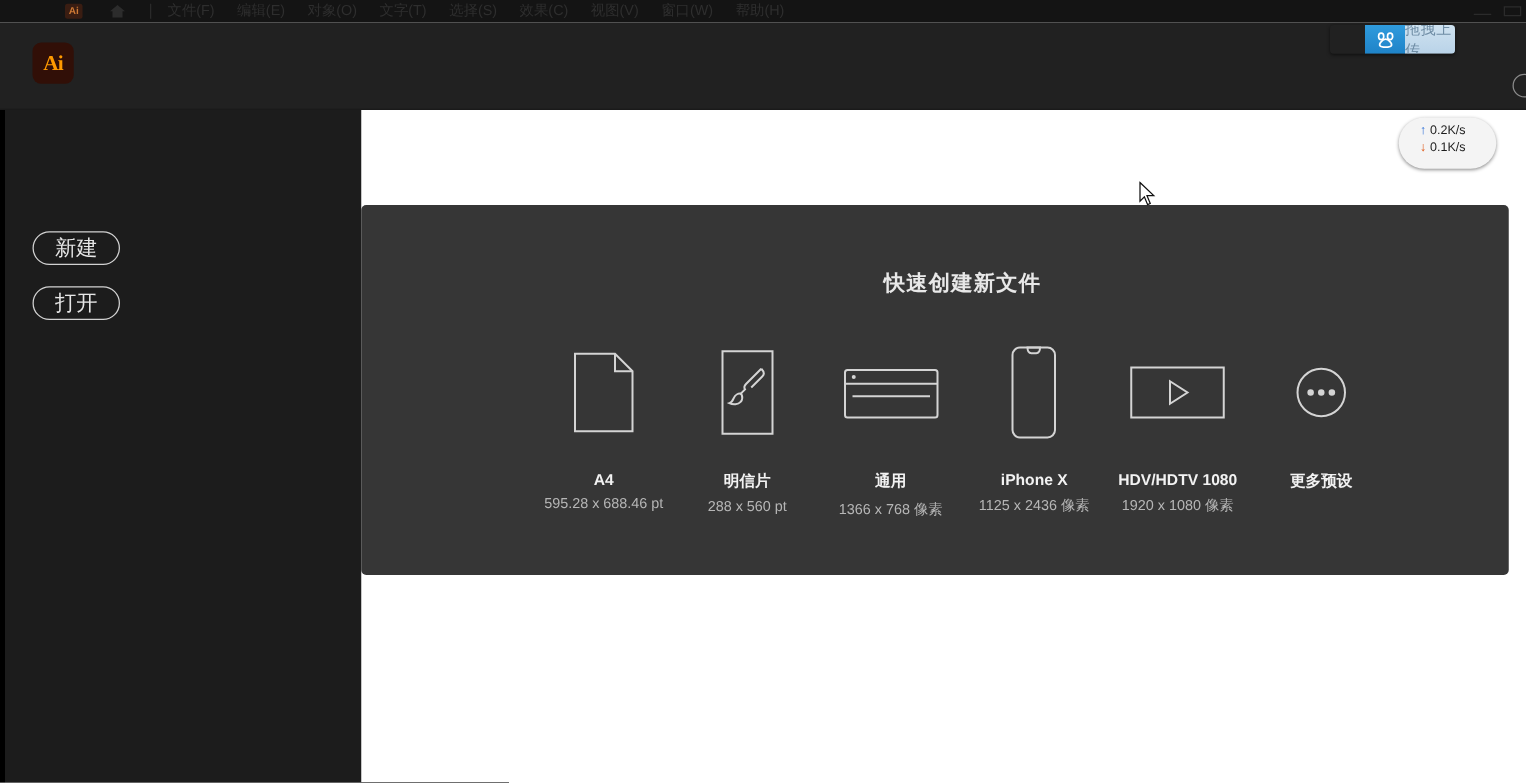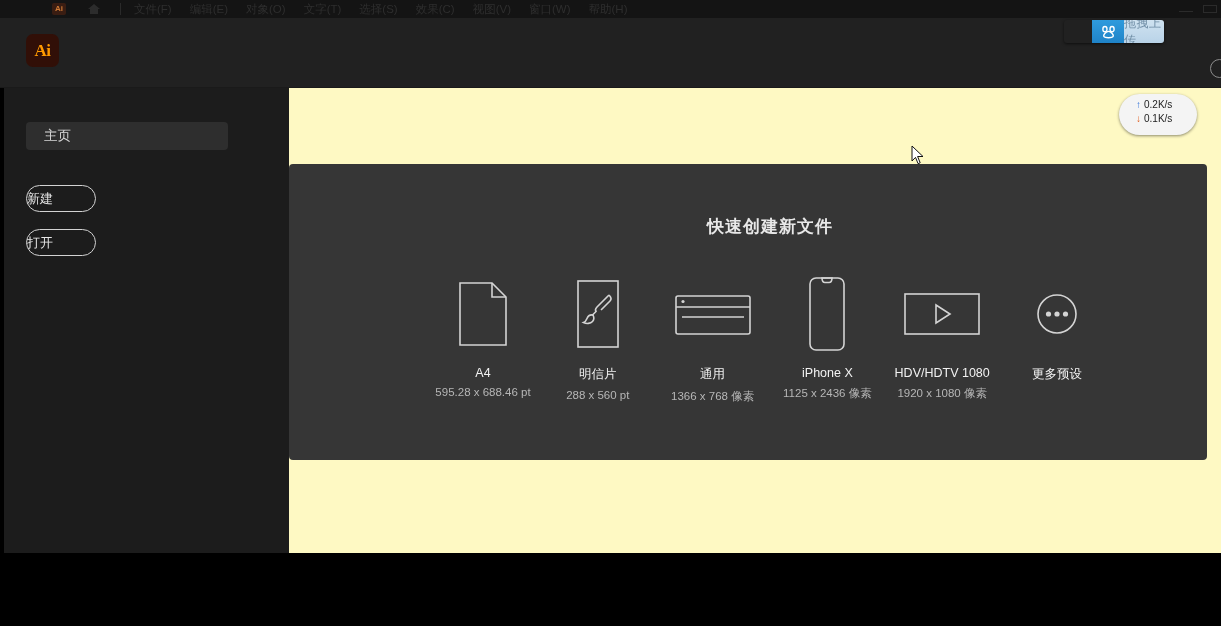--- a/index.html
+++ b/index.html
@@ -4,22 +4,22 @@
 <style>
   * { box-sizing: border-box; margin: 0; padding: 0; }
   html, body {
     width: 1221px; height: 626px;
     background: #000;
     font-family: "Liberation Sans", "DejaVu Sans", sans-serif;
     overflow: hidden;
   }
   .app {
     position: relative;
-    width: 1221px; height: 553px;
-    background: #fef9c3;
+    width: 1221px; height: 626px;
+    background: #ffffff;
     overflow: hidden;
   }
 
   
   .menubar {
     position: absolute; top: 0; left: 0;
     width: 1221px; height: 18px;
     background: #141414;
     display: flex; align-items: center;
     z-index: 40;
@@ -146,22 +146,22 @@
     color: #d6d6d6;
     font-size: 13.5px;
     cursor: pointer;
   }
   .pill {
     position: absolute; left: 22px;
     width: 70px; height: 27px;
     border: 1.4px solid #d2d2d2;
     border-radius: 14px;
     color: #e6e6e6;
-    font-size: 13px;
-    display: flex; align-items: center; 
+    font-size: 17px;
+    display: flex; align-items: center; justify-content: center;
     background: transparent;
     cursor: pointer;
   }
   .pill-new { top: 97px; }
   .pill-open { top: 141px; }
 
   
   .panel {
     position: absolute; left: 289px; top: 164px;
     width: 918px; height: 296px;
@@ -186,24 +186,24 @@
   .preset {
     width: 108px;
     display: flex; flex-direction: column; align-items: center;
     cursor: pointer;
   }
   .preset .art {
     height: 76px;
     display: flex; align-items: center; justify-content: center;
   }
   .preset .p-name {
-    margin-top: 14px;
+    margin-top: 25px;
     color: #f2f2f2;
     font-size: 12.5px;
-    font-weight: normal;
+    font-weight: bold;
     white-space: nowrap;
   }
   .preset .p-dim {
     margin-top: 6px;
     color: #b6b6b6;
     font-size: 11.5px;
     white-space: nowrap;
   }
 
   
@@ -299,23 +299,20 @@
     </div>
     <div class="bd-txt">拖拽上传</div>
   </div>
 
   <div class="header">
     <div class="ai-logo">Ai</div>
     <div class="search-ico"></div>
   </div>
 
   <div class="sidebar">
-    <div class="tab-home">
-      <span>主页</span>
-    </div>
     <div class="pill pill-new">
       <span>新建</span>
     </div>
     <div class="pill pill-open">
       <span>打开</span>
     </div>
   </div>
 
   <div class="panel">
     <div class="panel-title">快速创建新文件</div>

